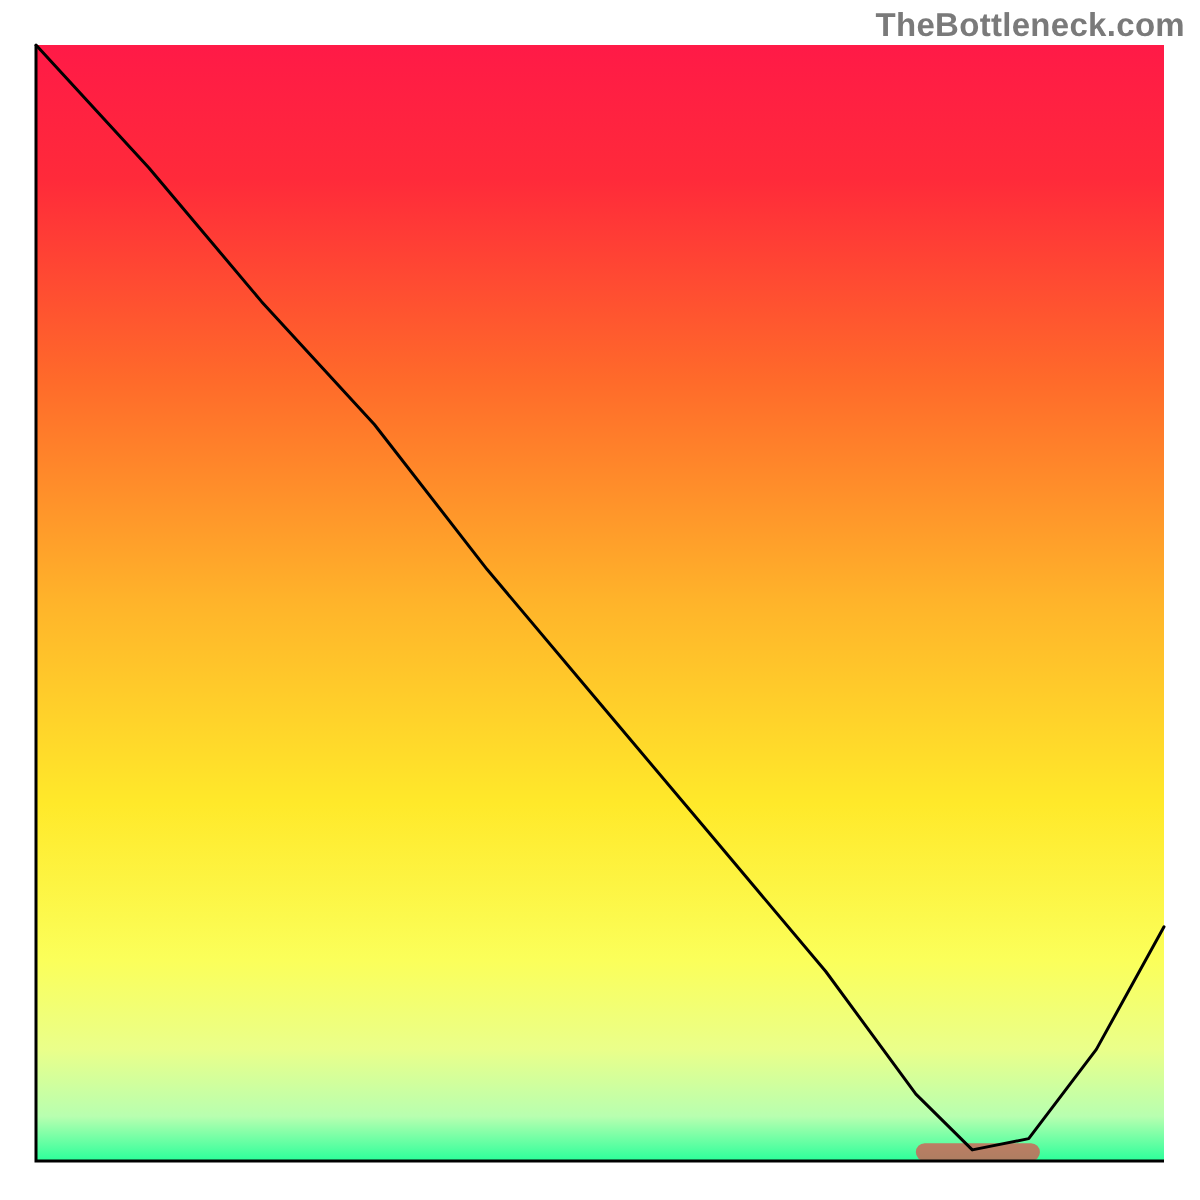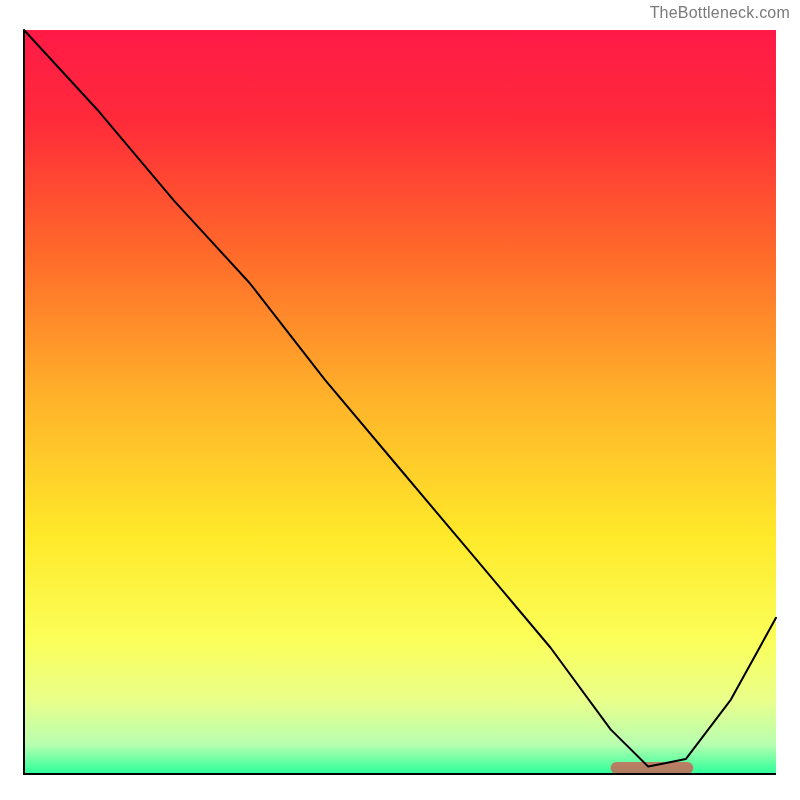--- a/index.html
+++ b/index.html
@@ -13,22 +13,22 @@
   }
   .stage {
     position: relative;
     width: 800px;
     height: 800px;
   }
   .watermark {
     position: absolute;
     top: 4px;
     right: 10px;
-    font-size: 16px;
-    font-weight: 400;
+    font-size: 22px;
+    font-weight: 700;
     color: #7a7a7a;
     letter-spacing: 0.2px;
   }
   svg.plot {
     position: absolute;
     left: 0;
     top: 0;
   }
   .frame-line {
     stroke: #000;

